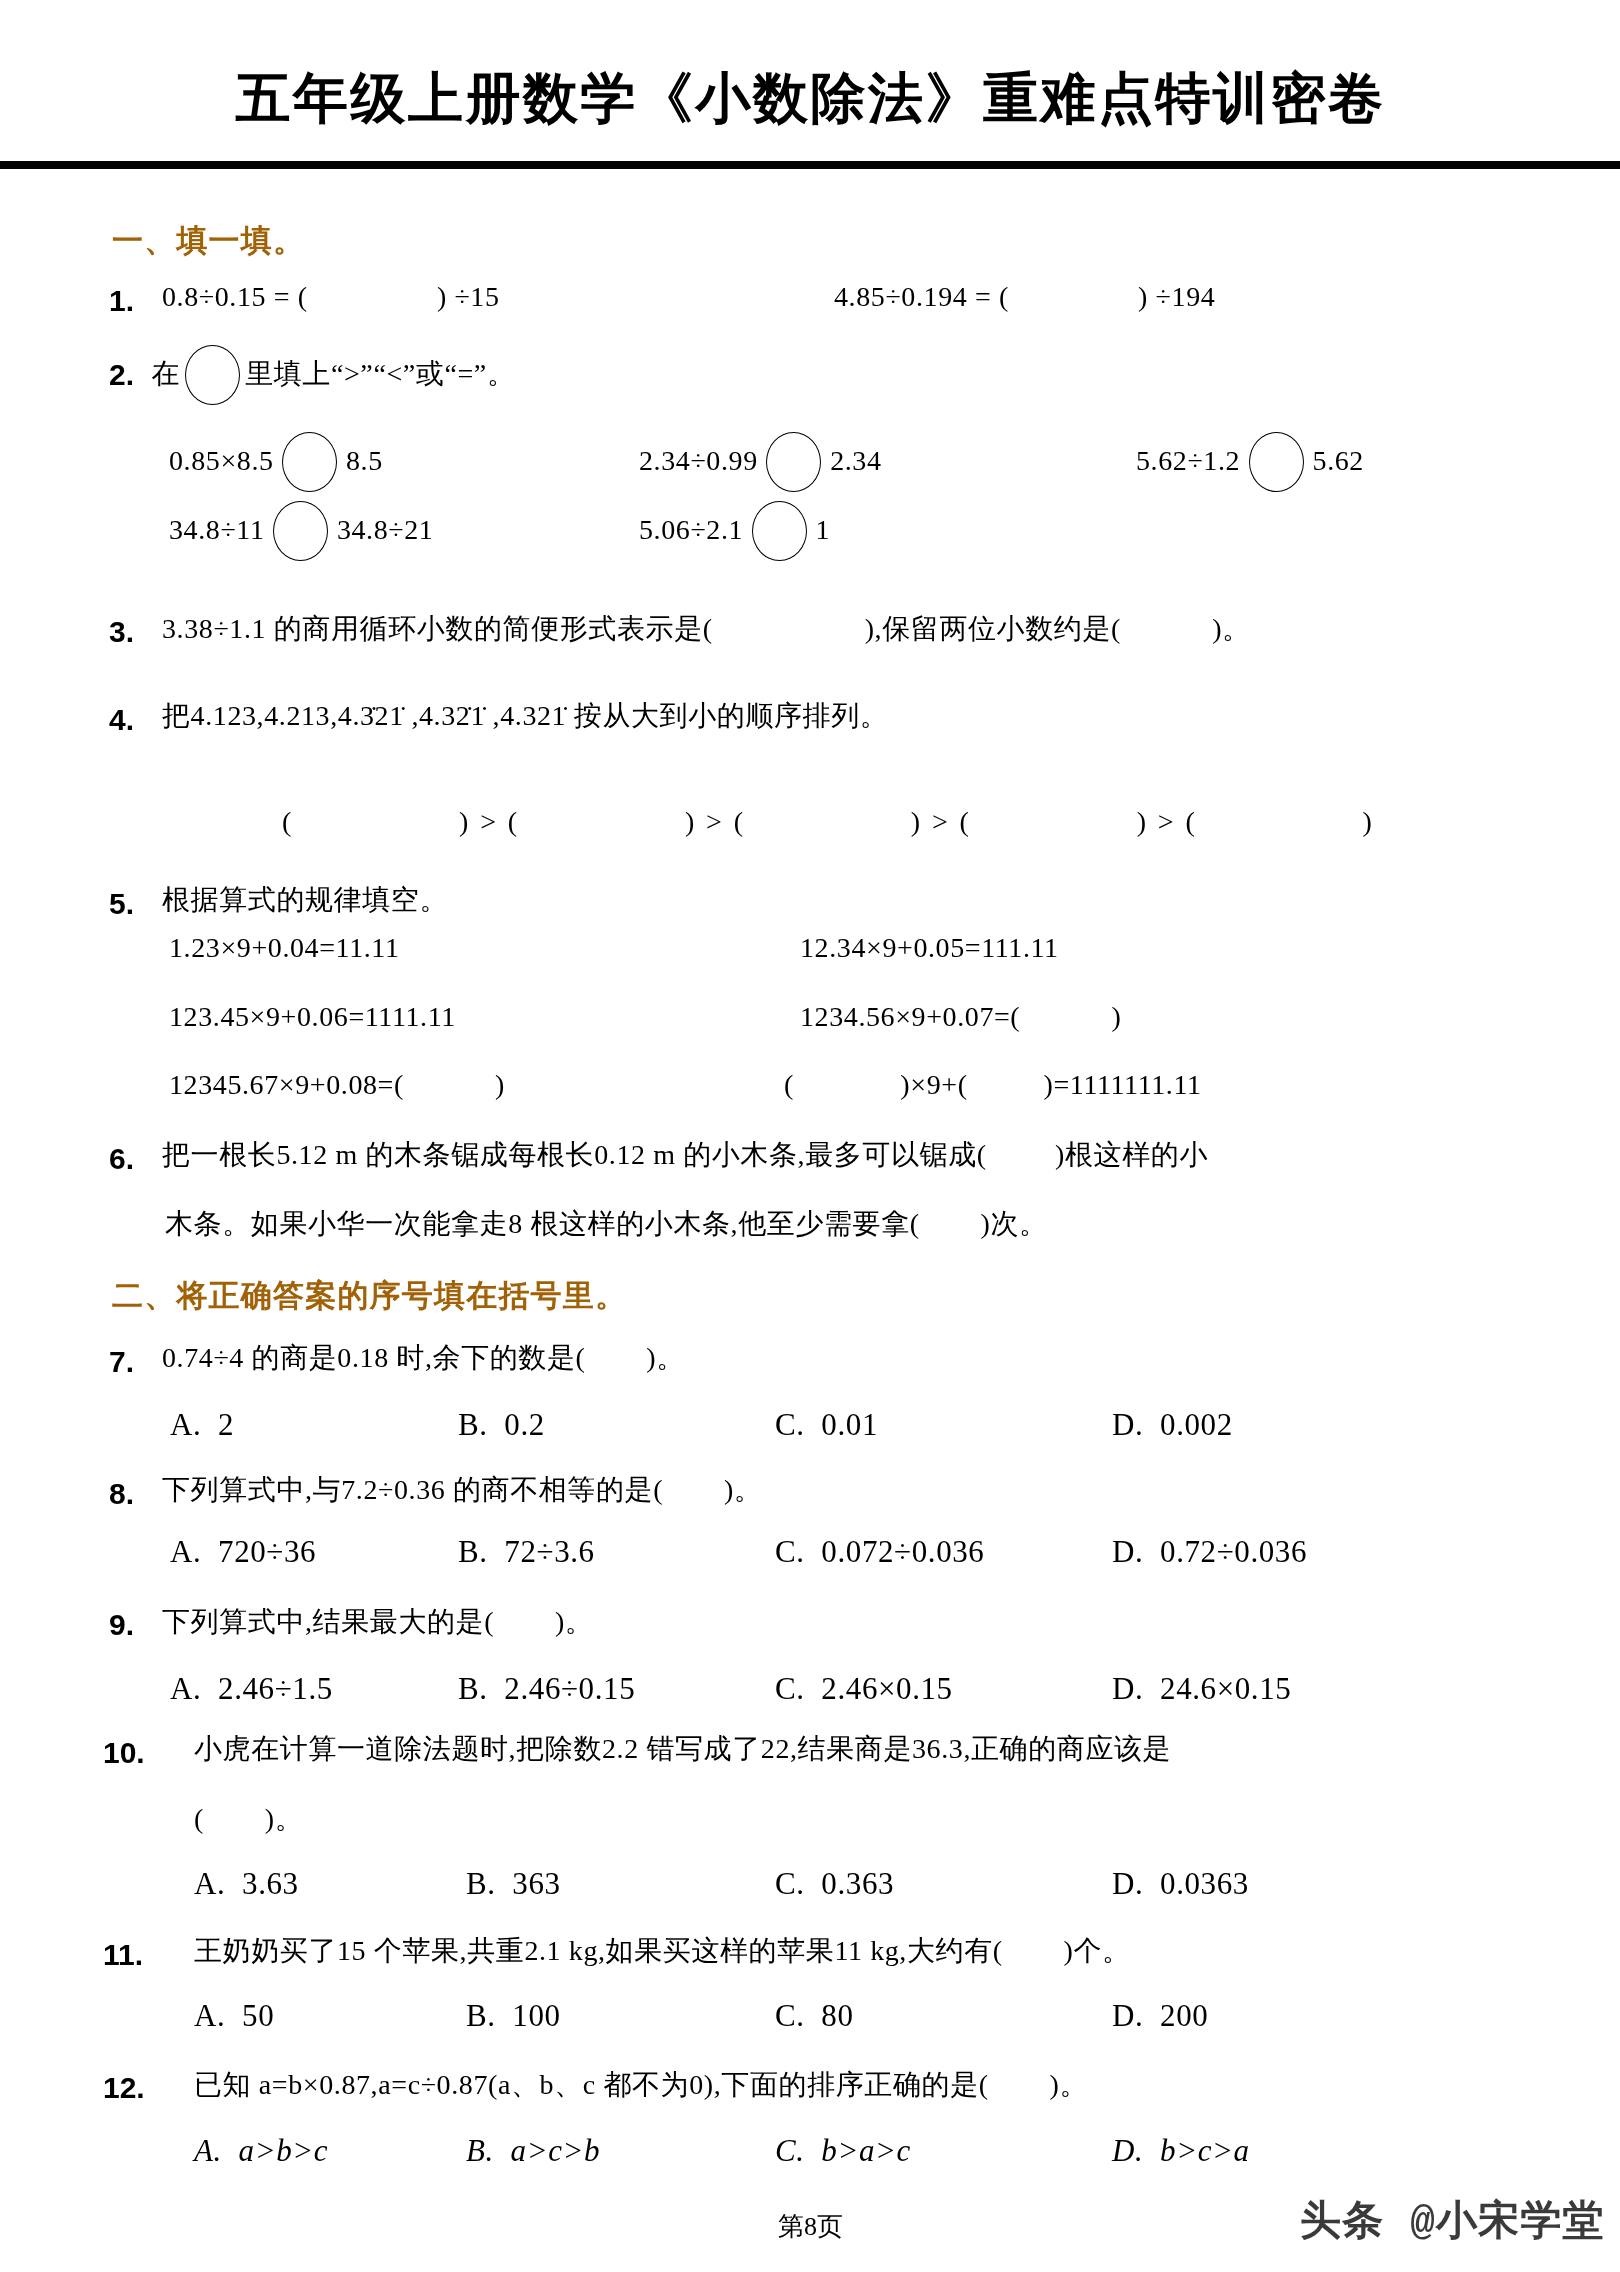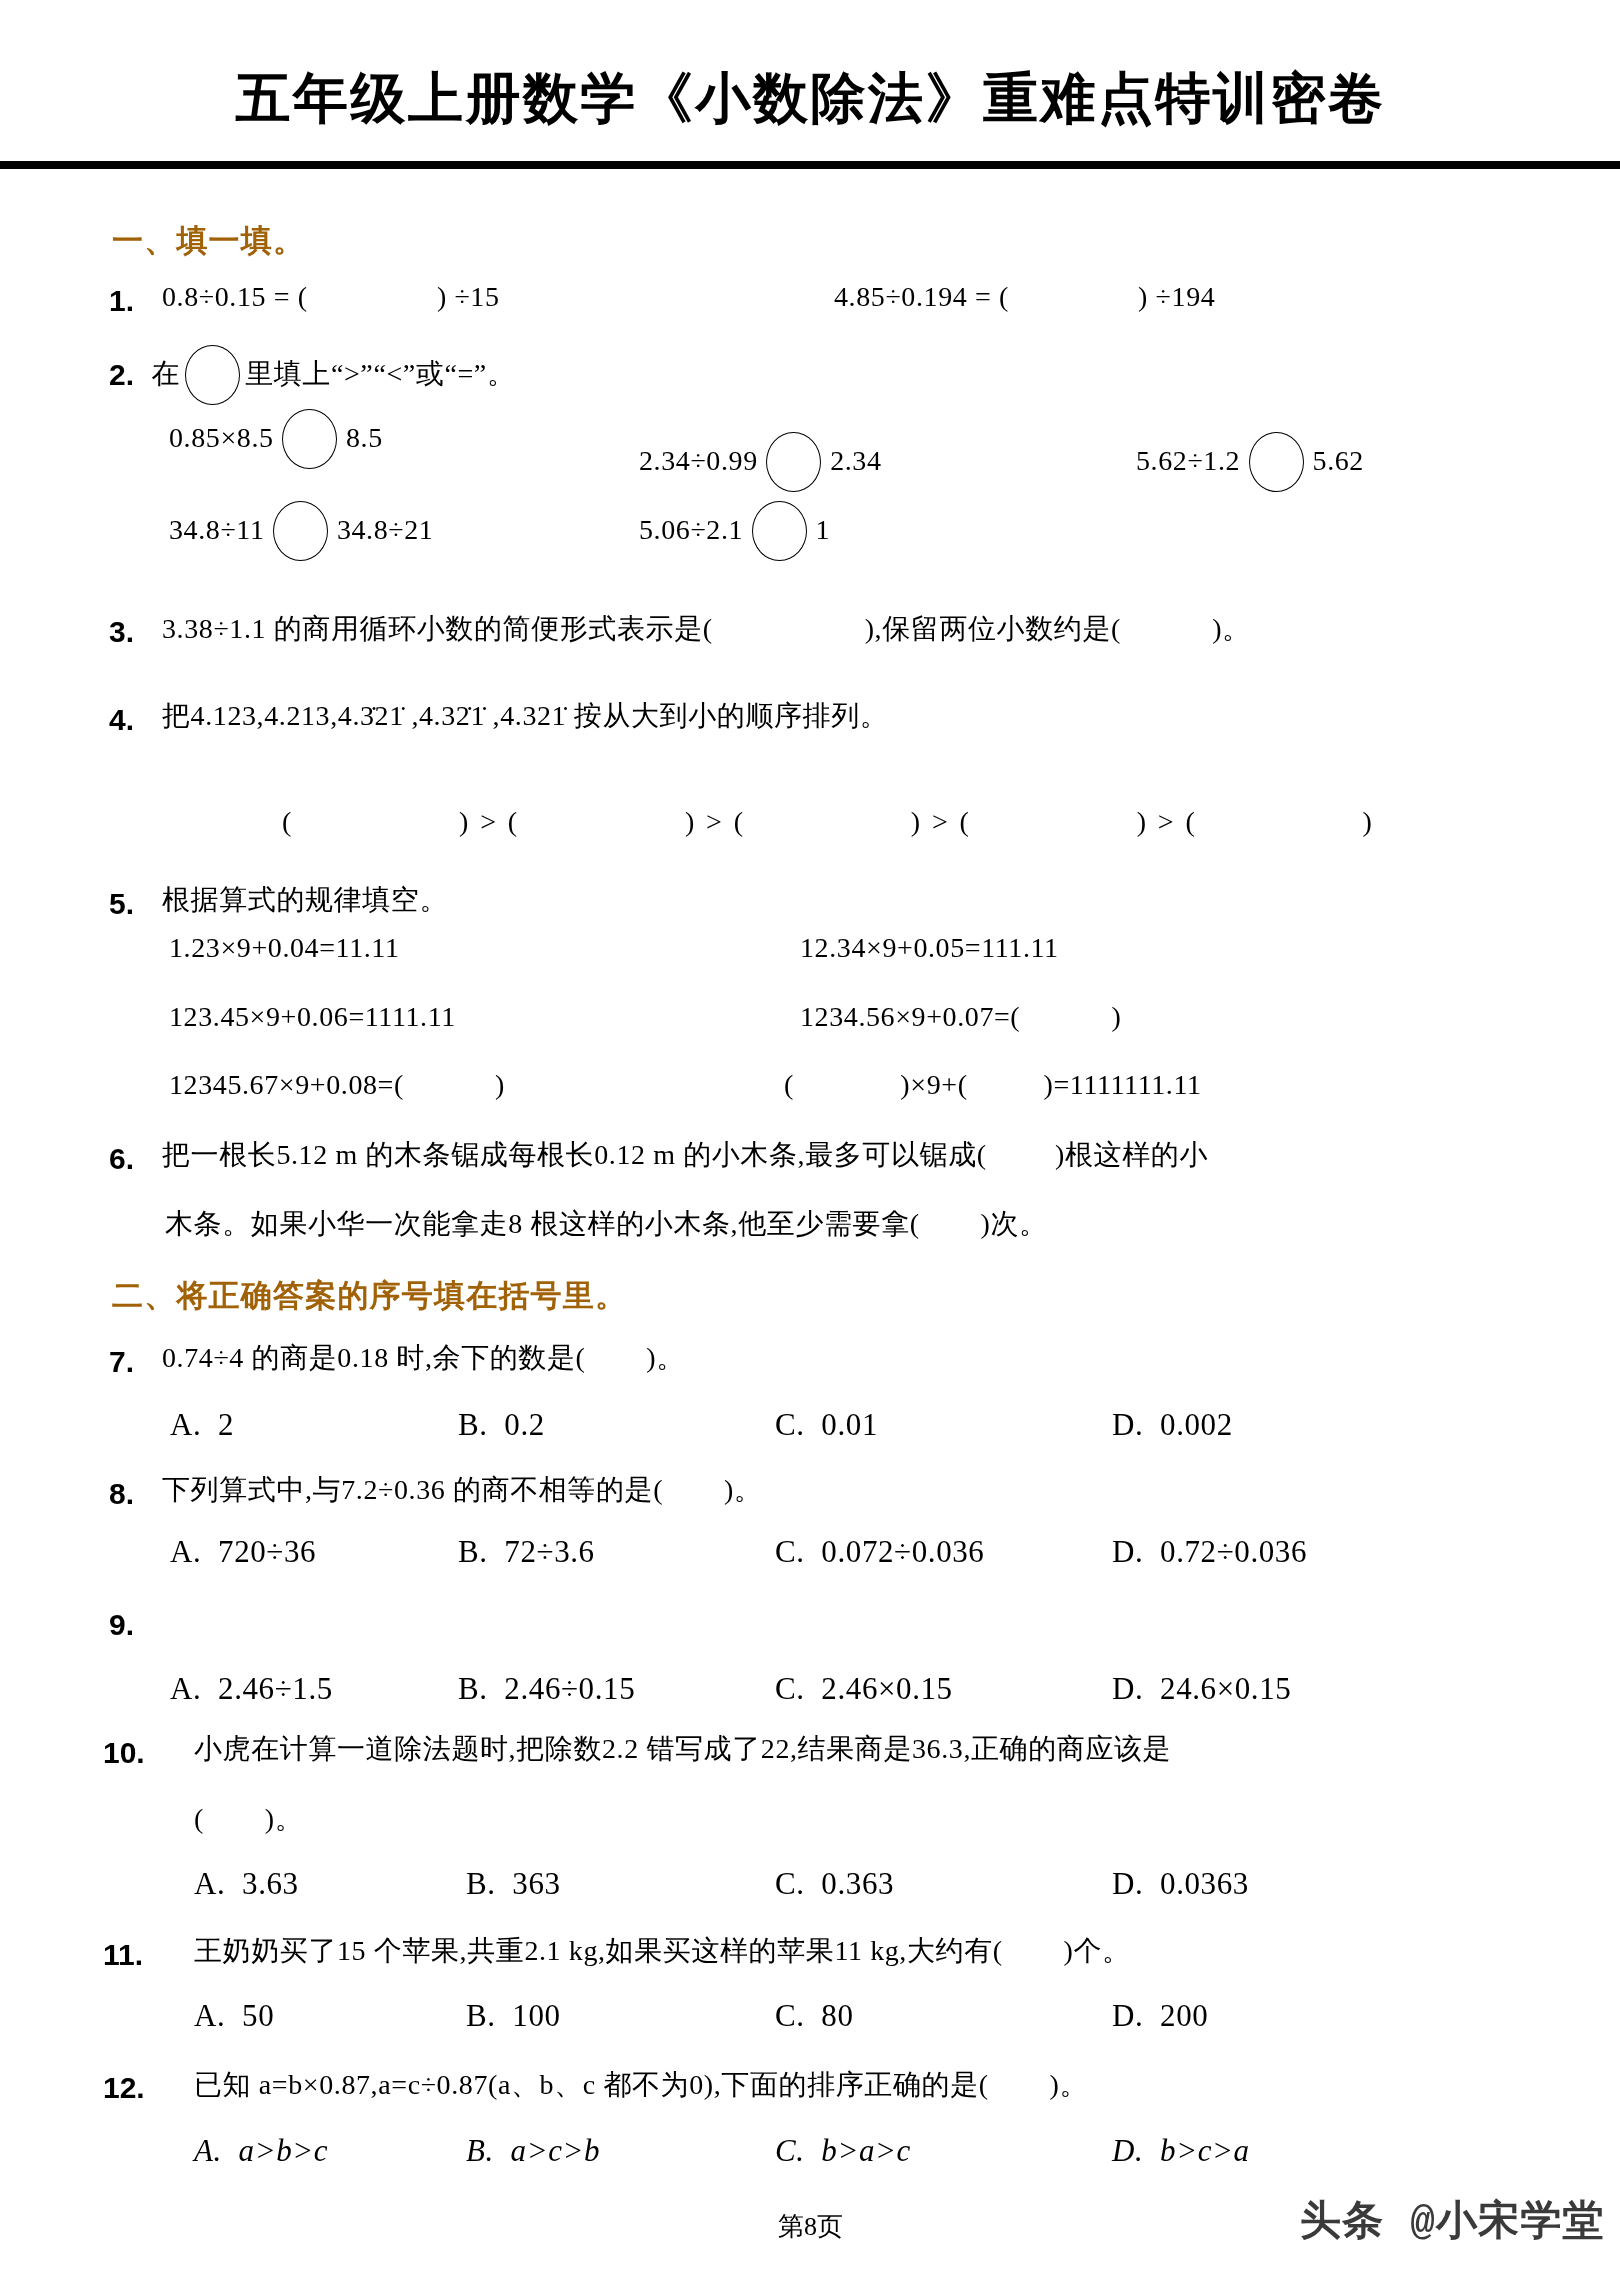--- a/index.html
+++ b/index.html
@@ -38,21 +38,21 @@
   <span class="abs t" style="left:162px;top:282px">0.8÷0.15 = (                 ) ÷15</span>
   <span class="abs t" style="left:834px;top:282px">4.85÷0.194 = (                 ) ÷194</span>
 
   <div class="flexline" style="left:109px;top:342px">
     <span class="qnum" style="margin-right:17.5px">2.</span>
     <span class="t">在</span>
     <span class="circle" style="margin:0 5px"></span>
     <span class="t">里填上“&gt;”“&lt;”或“=”。</span>
   </div>
 
-  <div class="cmp" style="left:169px;top:406px">
+  <div class="cmp" style="left:169px;top:429px">
     <span class="t">0.85×8.5</span>
     <span class="circle"></span>
     <span class="t">8.5</span>
   </div>
   <div class="cmp" style="left:639px;top:429px">
     <span class="t">2.34÷0.99</span>
     <span class="circle"></span>
     <span class="t">2.34</span>
   </div>
   <div class="cmp" style="left:1136px;top:429px">
@@ -112,20 +112,21 @@
   <span class="opt" style="left:1112px;top:1407px">D.  0.002</span>
 
   <span class="abs qnum" style="left:109px;top:1477px">8.</span>
   <span class="abs t" style="left:162px;top:1475px">下列算式中,与7.2÷0.36 的商不相等的是(        )。</span>
   <span class="opt" style="left:170px;top:1534px">A.  720÷36</span>
   <span class="opt" style="left:458px;top:1534px">B.  72÷3.6</span>
   <span class="opt" style="left:775px;top:1534px">C.  0.072÷0.036</span>
   <span class="opt" style="left:1112px;top:1534px">D.  0.72÷0.036</span>
 
   <span class="abs qnum" style="left:109px;top:1608px">9.</span>
+  <span class="abs t" style="left:162px;top:1607px">下列算式中,结果最大的是(        )。</span>
   <span class="opt" style="left:170px;top:1671px">A.  2.46÷1.5</span>
   <span class="opt" style="left:458px;top:1671px">B.  2.46÷0.15</span>
   <span class="opt" style="left:775px;top:1671px">C.  2.46×0.15</span>
   <span class="opt" style="left:1112px;top:1671px">D.  24.6×0.15</span>
 
   <span class="abs qnum" style="left:103px;top:1736px">10.</span>
   <span class="abs t" style="left:194px;top:1734px">小虎在计算一道除法题时,把除数2.2 错写成了22,结果商是36.3,正确的商应该是</span>
   <span class="abs t" style="left:194px;top:1804px">(        )。</span>
   <span class="opt" style="left:194px;top:1866px">A.  3.63</span>
   <span class="opt" style="left:466px;top:1866px">B.  363</span>

